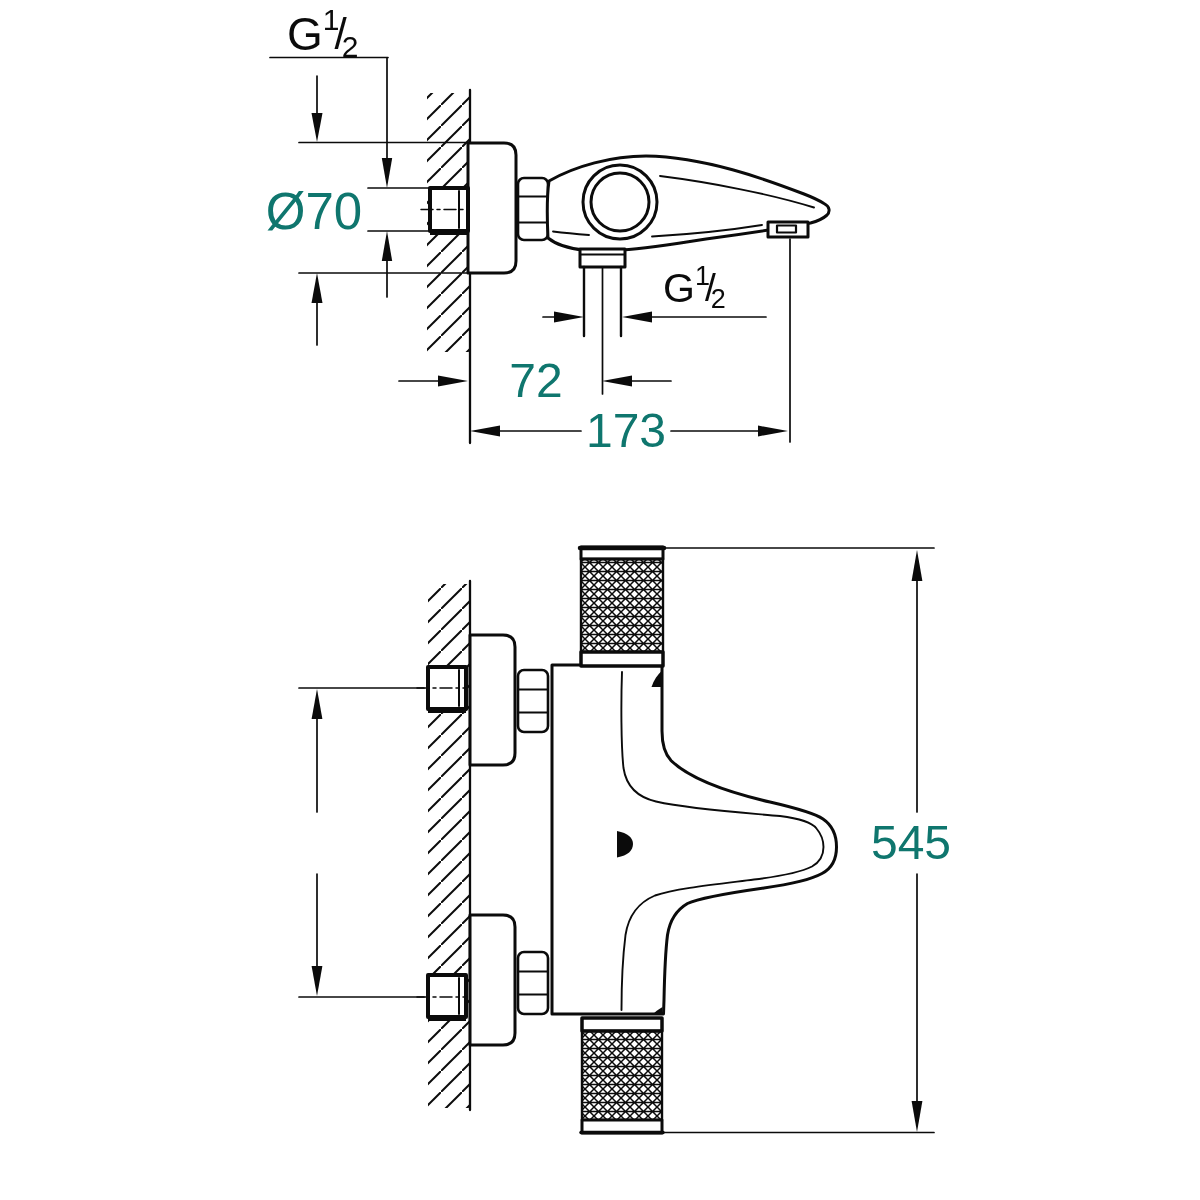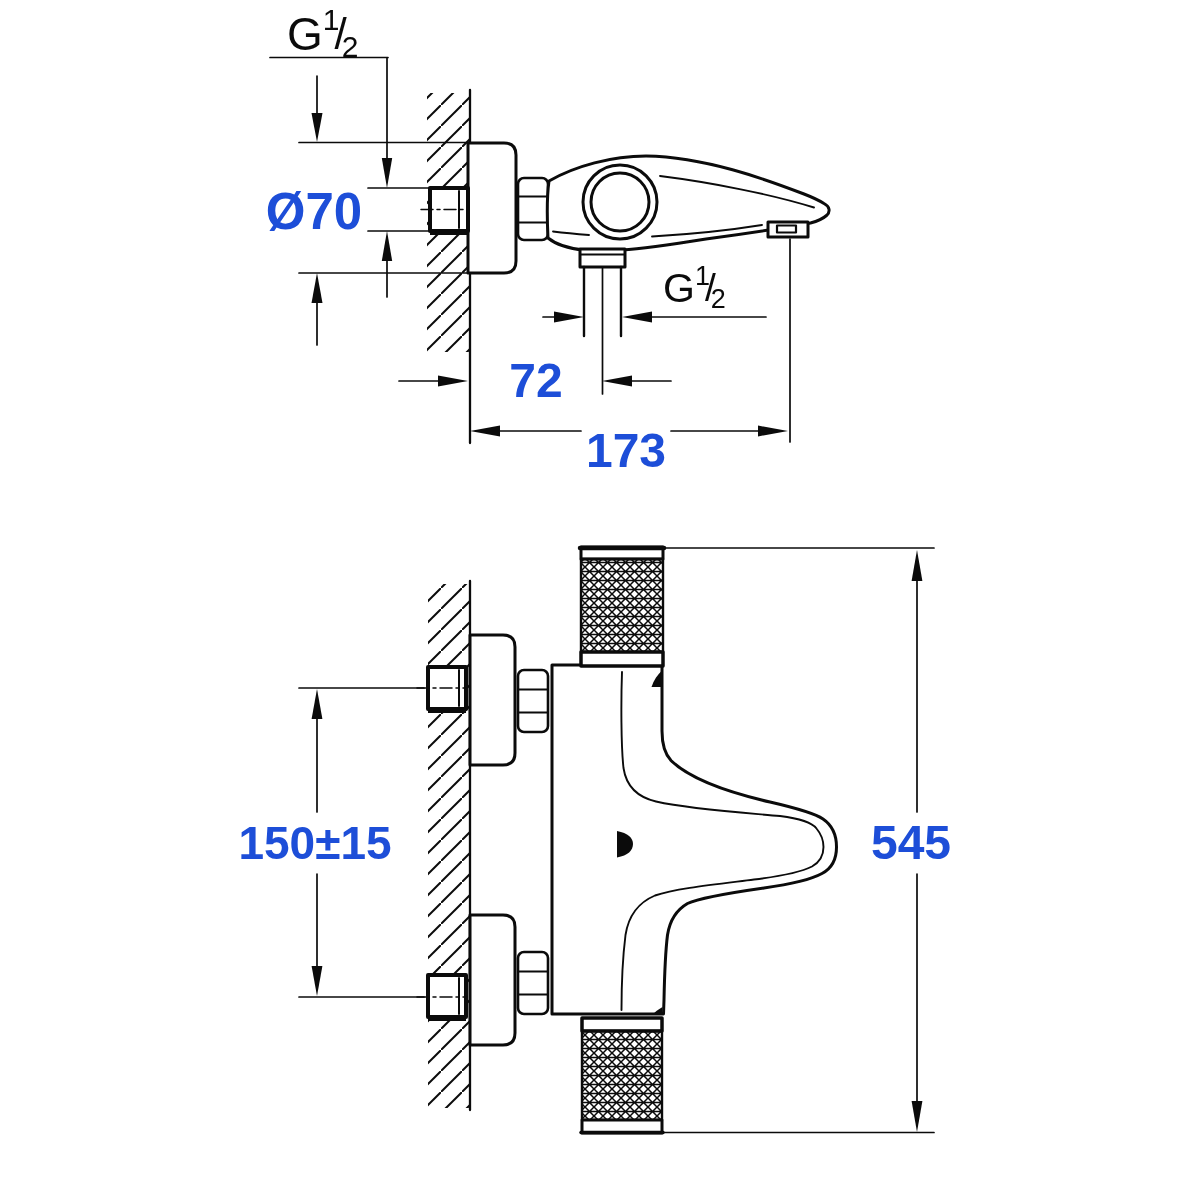--- a/index.html
+++ b/index.html
@@ -3,21 +3,21 @@
 <meta charset="utf-8">
 <style>
   html,body{margin:0;padding:0;background:#ffffff;}
   #stage{
     position:relative; width:1200px; height:1200px; background:#ffffff;
     font-family:"Liberation Sans","DejaVu Sans",sans-serif; color:#0b0b0b; overflow:hidden;
   }
   #art{position:absolute; left:0; top:0;}
   .dimtext{
     position:absolute; display:flex; align-items:center; justify-content:center;
-    font-size:48px; line-height:1; color:#1d4ed8; white-space:nowrap;font-weight:bold;
+    font-size:48px; line-height:1; color:#0f766e; white-space:nowrap;
   }
   .gfrac{position:absolute; white-space:nowrap; color:#0b0b0b;}
   .gfrac .G{font-size:46px; line-height:1;}
   .gfrac .n{font-size:30px; vertical-align:20px;}
   .gfrac .s{font-size:44px; vertical-align:1px; margin:0 -5px;}
   .gfrac .d{font-size:30px; vertical-align:-7px;}
   .gfrac.small .G{font-size:41px;}
   .gfrac.small .n{font-size:27px; vertical-align:17px;}
   .gfrac.small .s{font-size:39px; margin:0 -5px;}
   .gfrac.small .d{font-size:27px; vertical-align:-6px;}
@@ -170,19 +170,18 @@
   </div>
 
   <div class="dimtext" style="left:264px; top:186px; width:100px; height:50px; font-size:51px;">Ø70</div>
 
   <div class="gfrac small" style="left:663px; top:261px;">
     <span class="G">G</span><span class="n">1</span><span class="s">/</span><span class="d">2</span>
   </div>
 
   <div class="dimtext" style="left:496px; top:356px; width:80px; height:50px;">72</div>
 
-  <div class="dimtext" style="left:586px; top:426px; width:80px; height:50px;">173</div>
+  <div class="dimtext" style="left:586px; top:406px; width:80px; height:50px;">173</div>
 
-  <div class="dimtext" style="left:233px; top:818px; width:164px; height:50px; font-size:46px;">150±15</div>
 
   <div class="dimtext" style="left:871px; top:818px; width:80px; height:50px;">545</div>
 
 </div>
 
 </body></html>

